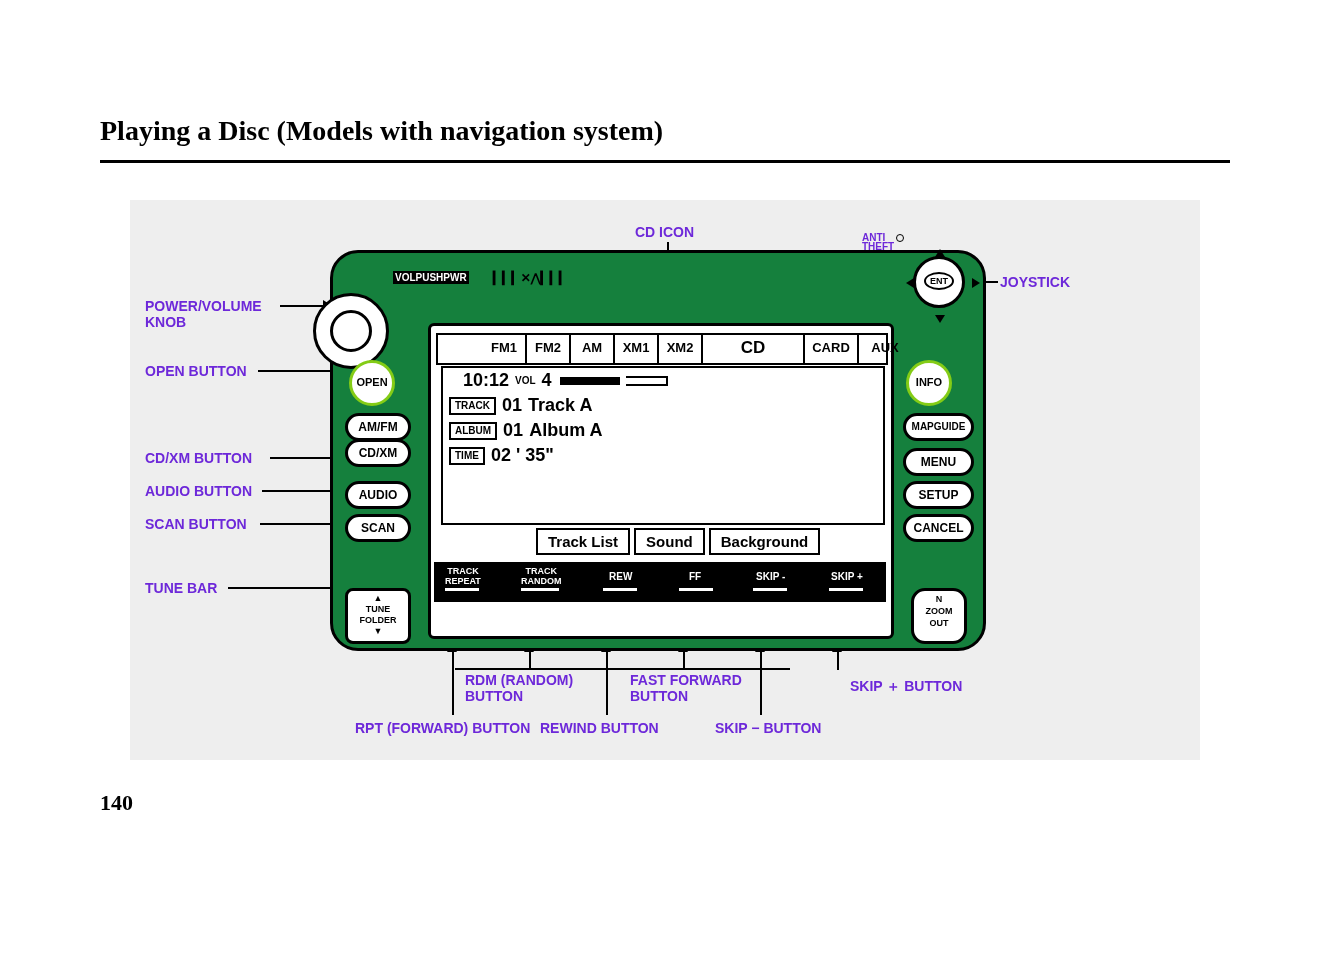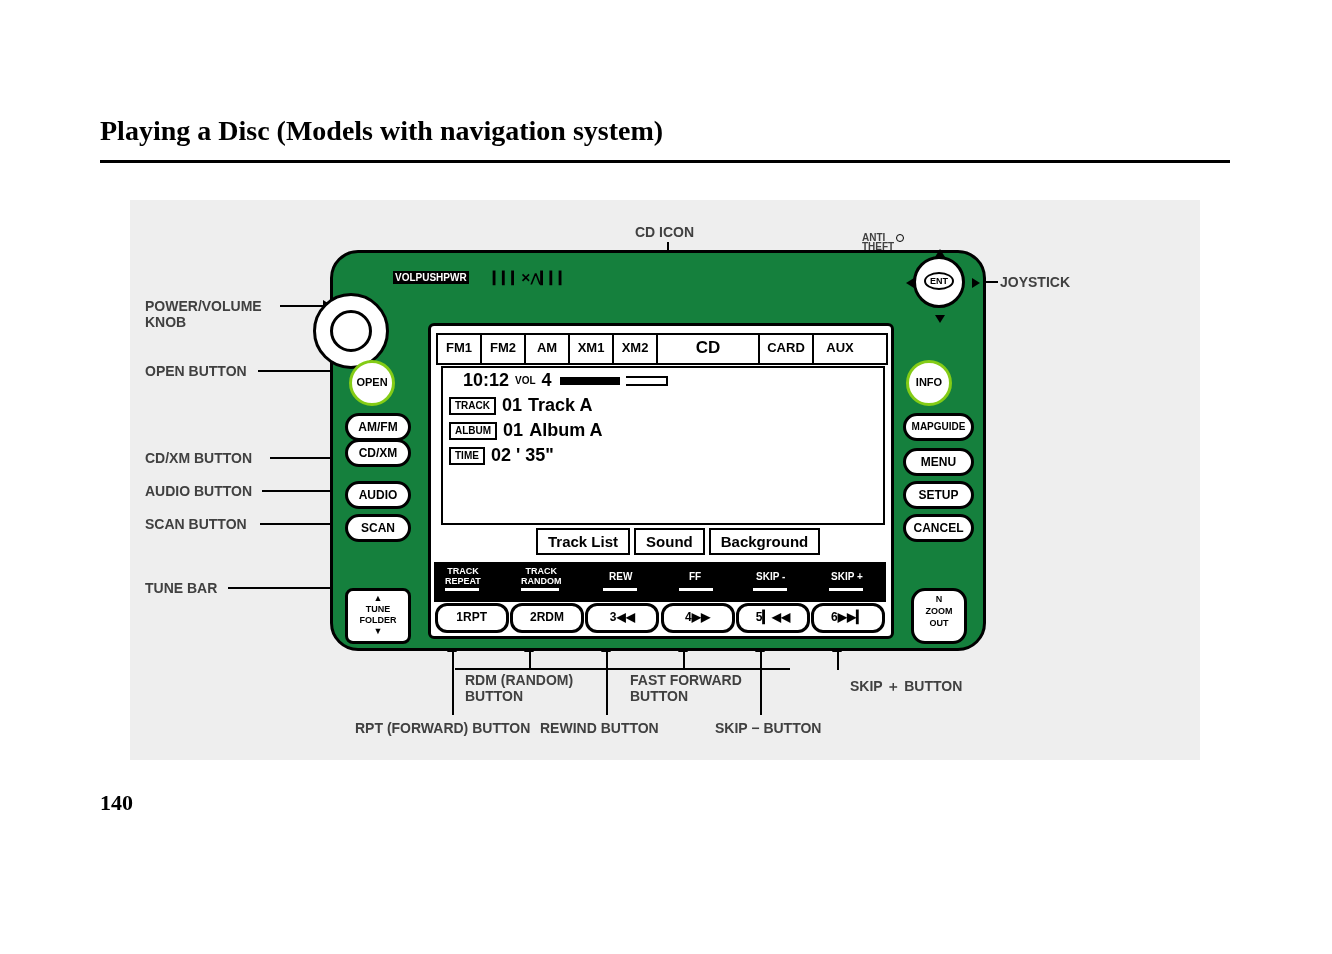--- a/index.html
+++ b/index.html
@@ -42,21 +42,21 @@
     font-family: Georgia, 'Times New Roman', serif;
     font-weight: bold;
     font-size: 22px;
   }
 
   
   .lbl {
     position: absolute;
     font-weight: bold;
     font-size: 14px;
-    color: #404040;
+    color: #6d28d9;
     font-family: Arial, sans-serif;
   }
   .tiny { font-size: 10px; }
 
   
   .unit {
     position: absolute;
     left: 200px;
     top: 50px;
     width: 650px;
@@ -332,21 +332,21 @@
     <div class="side-btn" style="left:570px; top:160px; width:65px; font-size:10px;">MAPGUIDE</div>
     <div class="side-btn" style="left:570px; top:195px; width:65px;">MENU</div>
     <div class="side-btn" style="left:570px; top:228px; width:65px;">SETUP</div>
     <div class="side-btn" style="left:570px; top:261px; width:65px;">CANCEL</div>
     <div class="side-btn" style="left:578px; top:335px; width:50px; height:48px; line-height:12px; font-size:9px; padding-top:2px; white-space:pre;">N
 ZOOM
 OUT</div>
 
     <div class="screen">
       <div class="tabs">
-        <div class="tab" style="width:42px;">FM1</div>
+        <div class="tab" style="width:42px;margin-left:45px;">FM1</div>
         <div class="tab" style="width:42px;">FM2</div>
         <div class="tab" style="width:42px;">AM</div>
         <div class="tab" style="width:42px;">XM1</div>
         <div class="tab" style="width:42px;">XM2</div>
         <div class="tab" style="width:100px; font-size:17px;">CD</div>
         <div class="tab" style="width:52px;">CARD</div>
         <div class="tab" style="width:52px;">AUX</div>
       </div>
 
       <div class="info">
@@ -389,28 +389,20 @@
       <div style="position:absolute; left:325px; top:245px; color:#fff; font-size:10px; font-weight:bold;">SKIP -</div>
       <div style="position:absolute; left:400px; top:245px; color:#fff; font-size:10px; font-weight:bold;">SKIP +</div>
 
       <div style="position:absolute; left:14px; top:262px; width:34px; height:3px; background:#fff;"></div>
       <div style="position:absolute; left:90px; top:262px; width:38px; height:3px; background:#fff;"></div>
       <div style="position:absolute; left:172px; top:262px; width:34px; height:3px; background:#fff;"></div>
       <div style="position:absolute; left:248px; top:262px; width:34px; height:3px; background:#fff;"></div>
       <div style="position:absolute; left:322px; top:262px; width:34px; height:3px; background:#fff;"></div>
       <div style="position:absolute; left:398px; top:262px; width:34px; height:3px; background:#fff;"></div>
 
-      <div style="position:absolute; left:3px; top:278px; width:452px; height:28px; display:flex; justify-content:space-around; align-items:center;">
-        <div class="preset">1RPT</div>
-        <div class="preset">2RDM</div>
-        <div class="preset">3◀◀</div>
-        <div class="preset">4▶▶</div>
-        <div class="preset">5▎◀◀</div>
-        <div class="preset">6▶▶▎</div>
-      </div>
     </div>
   </div>
 
   <div class="joystick">
     <span style="border:2px solid #000; border-radius:50%; padding:2px 4px; font-size:9px;">ENT</span>
     <div style="position:absolute; left:19px; top:-10px;" class="arrowhead">
         <div style="border-bottom:8px solid #000; border-left:5px solid transparent; border-right:5px solid transparent;"></div>
       </div>
     <div style="position:absolute; left:19px; bottom:-10px;" class="arrowhead">
         <div style="border-top:8px solid #000; border-left:5px solid transparent; border-right:5px solid transparent;"></div>

